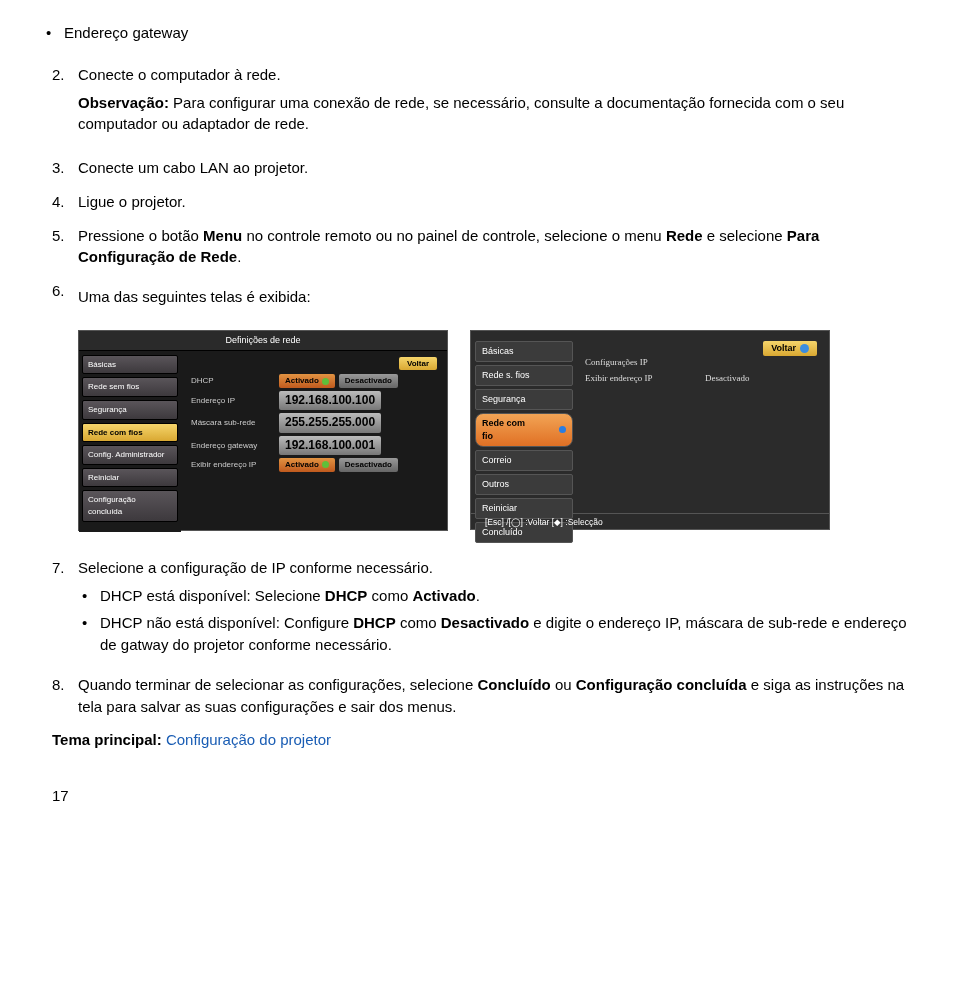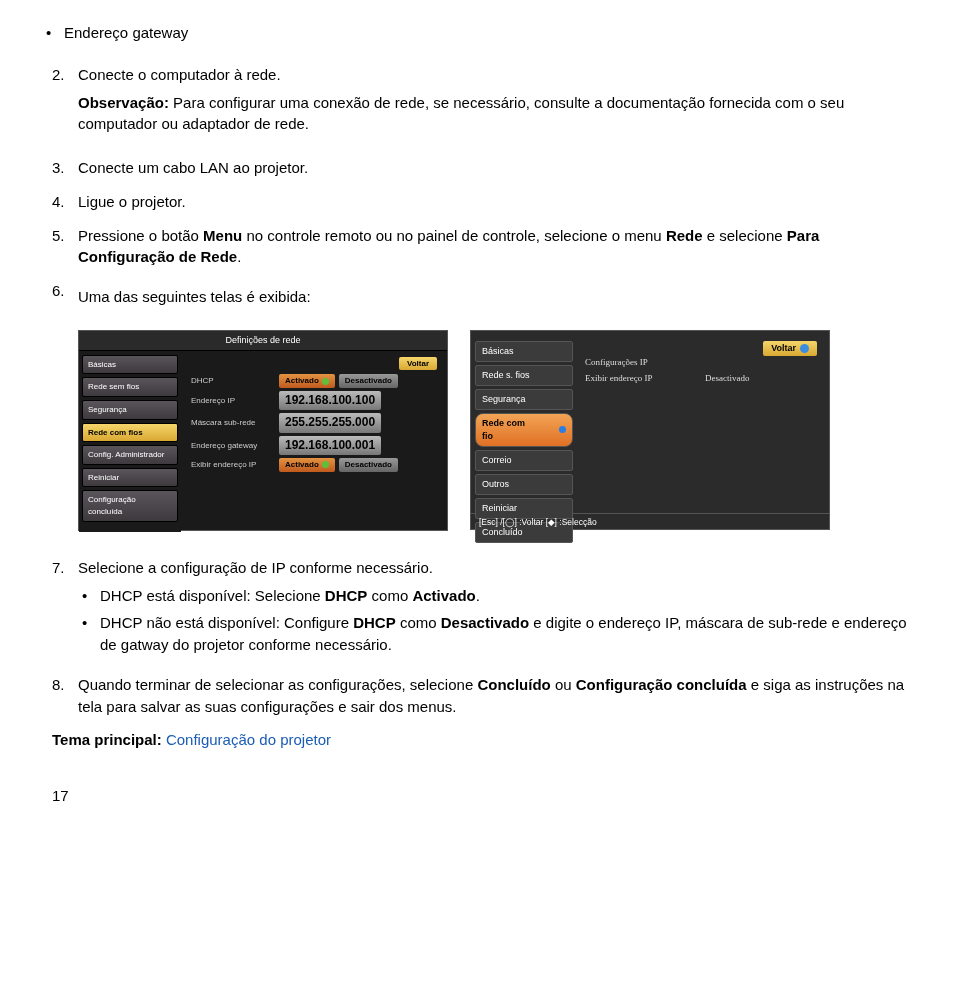--- a/index.html
+++ b/index.html
@@ -48,21 +48,21 @@
   .ss2 { width: 360px; height: 200px; background: #2b2b2b; border: 1px solid #555; position: relative; font-size: 9px; color: #ddd; }
   .ss2-body { display:flex; height: calc(100% - 16px); }
   .ss2-sidebar { width: 106px; padding: 10px 4px; }
   .ss2-tab { display:block; background:#3b3b3b; color:#fff; border:1px solid #555; border-radius:2px; padding:3px 6px; margin-bottom:3px; font-size:9px; }
   .ss2-tab.active { background:linear-gradient(#f2a455,#e07024); color:#000; font-weight:bold; display:flex; align-items:center; gap:21px;border-radius:8px; }
   .ss2-main { flex:1; padding:10px 12px 8px 8px; }
   .ss2-back { float:right; background:linear-gradient(#f5d56b,#d9a832); color:#000; font-weight:bold; border-radius:2px; padding:1px 8px; font-size:9px; display:inline-flex; align-items:center; gap:4px; }
   .ss2-back .circ { width:9px; height:9px; background:#3a8de0; border-radius:50%; display:inline-block; }
   .ss2-line { clear:both; display:flex; margin-top:3px;font-family:Liberation Serif, serif; }
   .ss2-k { width:120px; }
-  .ss2-footer { color:#fff; font-size:8.5px; padding:2px 8px; border-top:1px solid #555; }
+  .ss2-footer { color:#fff; font-size:8.5px; padding:2px 14px; border-top:1px solid #555; }
 </style>
 </head>
 <body>
 
 <div class="content">
 
   <div class="bullet-list">
     <div class="bullet-item">
       <span class="dot">•</span>
       <span class="txt">Endereço gateway</span>

